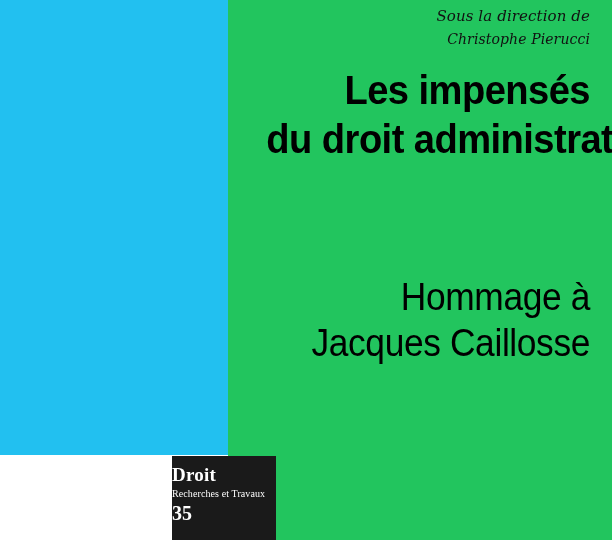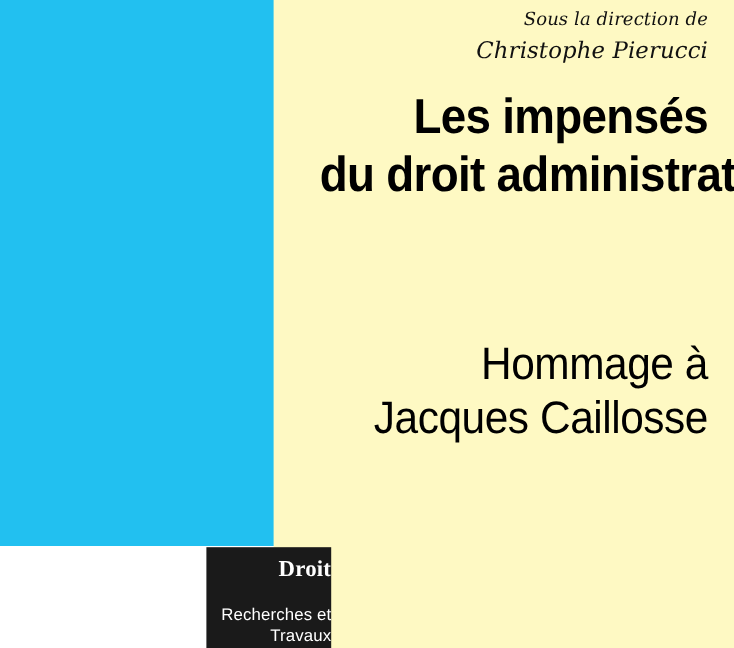--- a/index.html
+++ b/index.html
@@ -10,21 +10,21 @@
     width: 612px;
     height: 540px;
     background: #ffffff;
     font-family: "Liberation Sans", sans-serif;
     overflow: hidden;
   }
   .cover {
     position: relative;
     width: 612px;
     height: 540px;
-    background: #fef9c3;
+    background: #22c55e;
     overflow: hidden;
   }
   .side-band {
     position: absolute;
     left: 0;
     top: 0;
     width: 228px;
     height: 455px;
     background: #22c0f0;
   }
@@ -51,21 +51,21 @@
     font-style: italic;
     font-size: 15px;
     color: #111111;
     margin-top: 6px;
     line-height: 1.35;
     letter-spacing: 0.1px;
   }
   .editor-name {
     font-family: "DejaVu Serif", serif;
     font-style: italic;
-    font-size: 19px;
+    font-size: 14px;
     color: #111111;
     margin-top: 4px;
     line-height: 1.3;
     letter-spacing: 0.1px;
   }
   .title-block {
     margin-top: 18px;
   }
   .title-line {
     font-family: "Liberation Sans Narrow", "Liberation Sans", sans-serif;
@@ -92,43 +92,43 @@
     white-space: nowrap;
   }
   .logo-box {
     position: absolute;
     left: 172px;
     top: 456px;
     width: 104px;
     height: 84px;
     background: #1a1a1a;
     color: #ffffff;
-    text-align: right;
+    text-align: left;
     box-sizing: border-box;
     padding-top: 9px;
   }
   .logo-l1 {
     font-family: "Liberation Serif", serif;
     font-weight: bold;
     font-size: 19px;
     line-height: 1.0;
     letter-spacing: 0.2px;
   }
   .logo-l2 {
     font-family: "Liberation Serif", serif;
     font-weight: bold;
     font-size: 19px;
     line-height: 1.15;
     letter-spacing: 0.2px;
   }
   .logo-l3 {
-    font-family: Liberation Sans, sans-serif;
-    font-size: 14px;
+    font-family: Liberation Serif, serif;
+    font-size: 10px;
     line-height: 1.2;
-    margin-top: 20px;
+    margin-top: 4px;
     letter-spacing: 0.1px;
   }
   .logo-num {
     font-family: "Liberation Serif", serif;
     font-weight: bold;
     font-size: 20px;
     line-height: 1.0;
     margin-top: 3px;
   }
 </style>

